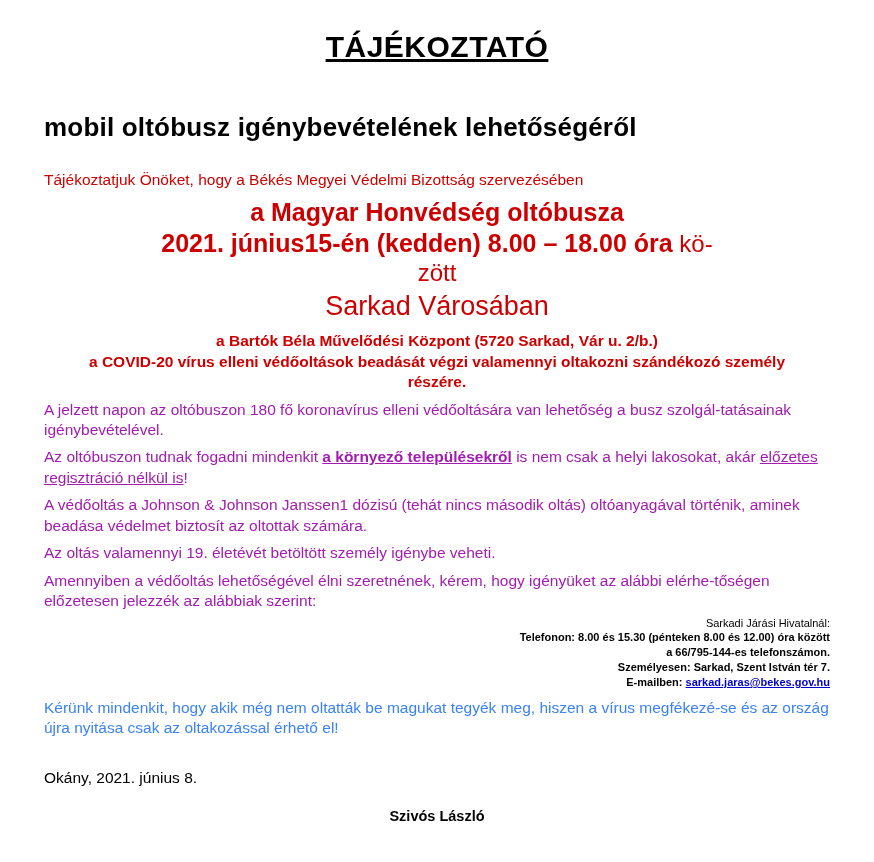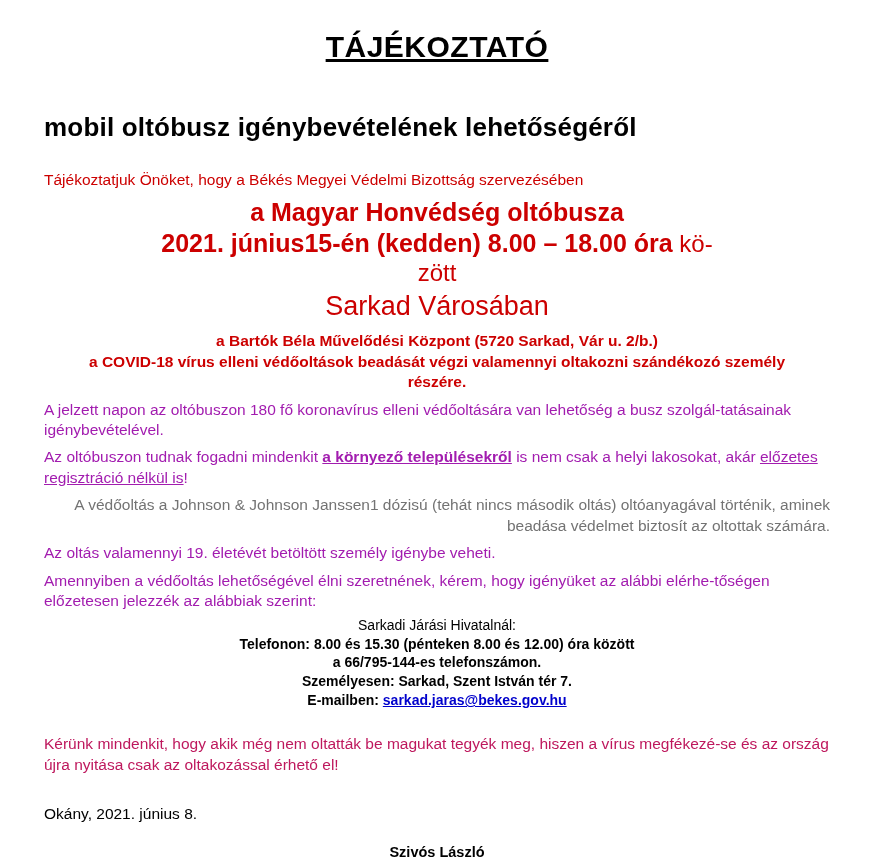--- a/index.html
+++ b/index.html
@@ -78,41 +78,41 @@
     line-height: 1.3;
     margin-top: 2px;
   }
   .para {
     font-size: 15.5px;
     line-height: 1.32;
     margin-top: 7px;
     text-align: left;
   }
   .para.black { color: #a21caf; }
-  .para.redtext { color: #737373; text-align: right; }
+  .para.redtext { color: #a21caf; }
   u.plain { text-decoration: underline; }
   b.u { font-weight: bold; text-decoration: underline; }
   .center-line {
-    text-align: center;
-    font-size: 14px;
+    text-align: right;
+    font-size: 11px;
     line-height: 1.35;
   }
   .center-line.bold { font-weight: bold; }
   .contact-block {
     margin-top: 4px;
   }
   .mail-link {
     color: #0000cc;
     text-decoration: underline;
   }
   .closing {
     font-size: 15.5px;
-    color: #be185d;
+    color: #3b82f6;
     line-height: 1.32;
-    margin-top: 24px;
+    margin-top: 8px;
   }
   .place-date {
     font-size: 15.5px;
     margin-top: 30px;
   }
   .signature {
     text-align: center;
     font-size: 14.5px;
     margin-top: 20px;
     line-height: 1.25;
@@ -134,21 +134,21 @@
     <div>a Magyar Honvédség oltóbusza</div>
     <div><span>2021. június15-én (kedden) 8.00 – 18.00 óra</span><span class="small-tail"> kö-</span></div>
     <div class="small-tail">zött</div>
   </div>
 
   <div class="city">Sarkad Városában</div>
 
   <div class="venue">a Bartók Béla Művelődési Központ (5720 Sarkad, Vár u. 2/b.)</div>
 
   <div class="purpose">
-    <div>a COVID-18 vírus elleni védőoltások beadását végzi valamennyi oltakozni szándékozó személy</div>
+    <div>a COVID-20 vírus elleni védőoltások beadását végzi valamennyi oltakozni szándékozó személy</div>
     <div>részére.</div>
   </div>
 
   <div class="para black">A jelzett napon az oltóbuszon 180 fő koronavírus elleni védőoltására van lehetőség a busz szolgál-tatásainak igénybevételével.</div>
 
   <div class="para black"><span>Az oltóbuszon tudnak fogadni mindenkit </span><b class="u">a környező településekről</b><span> is nem csak a helyi lakosokat, akár </span><u class="plain">előzetes regisztráció nélkül is</u><span>!</span></div>
 
   <div class="para redtext">A védőoltás a Johnson &amp; Johnson Janssen1 dózisú (tehát nincs második oltás) oltóanyagával történik, aminek beadása védelmet biztosít az oltottak számára.</div>
 
   <div class="para black">Az oltás valamennyi 19. életévét betöltött személy igénybe veheti.</div>

